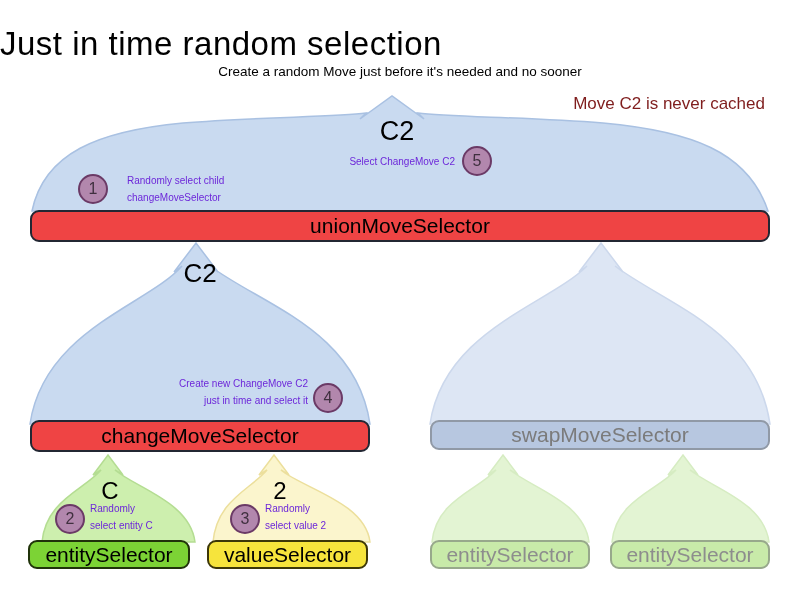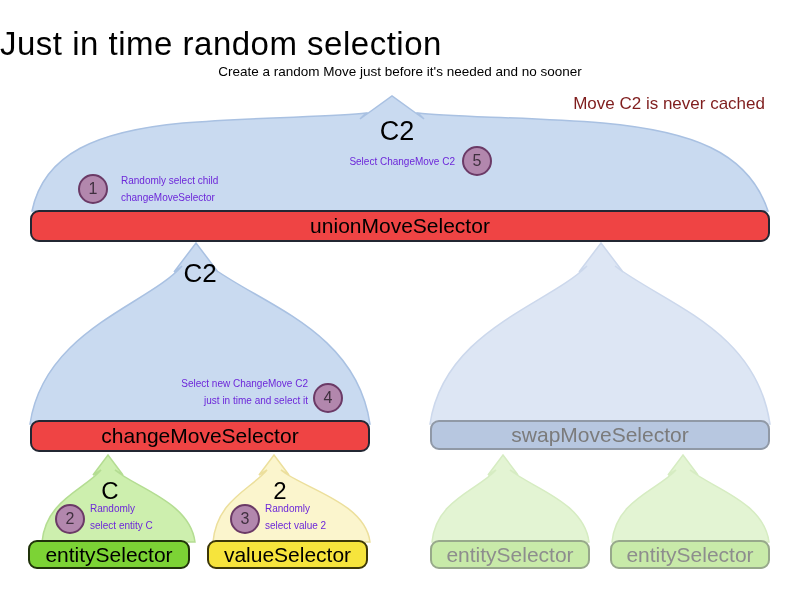--- a/index.html
+++ b/index.html
@@ -59,31 +59,31 @@
   <div class="title">Just in time random selection</div>
   <div class="subtitle">Create a random Move just before it's needed and no sooner</div>
   <div class="rednote">Move C2 is never cached</div>
 
   <div class="out big abs" style="left:352px;top:116px;width:90px">C2</div>
   <div class="note right" style="left:300px;top:153px;width:155px">
     <div>Select ChangeMove C2</div>
   </div>
   <div class="circle" style="left:462px;top:146px">5</div>
   <div class="circle" style="left:78px;top:174px">1</div>
-  <div class="note" style="left:121px;top:172px;width:170px">
+  <div class="note" style="left:127px;top:172px;width:170px">
     <div>Randomly select child</div>
     <div>changeMoveSelector</div>
   </div>
   <div class="bar blue" style="left:30px;top:210px;width:740px;height:32px">
     <span>unionMoveSelector</span>
   </div>
 
   <div class="out mid abs" style="left:160px;top:258px;width:80px">C2</div>
   <div class="note right" style="left:140px;top:375px;width:168px">
-    <div>Select new ChangeMove C2</div>
+    <div>Create new ChangeMove C2</div>
     <div>just in time and select it</div>
   </div>
   <div class="circle" style="left:313px;top:383px">4</div>
   <div class="bar blue" style="left:30px;top:420px;width:340px;height:32px">
     <span>changeMoveSelector</span>
   </div>
   <div class="bar faded-blue" style="left:430px;top:420px;width:340px;height:30px">
     <span>swapMoveSelector</span>
   </div>
 

